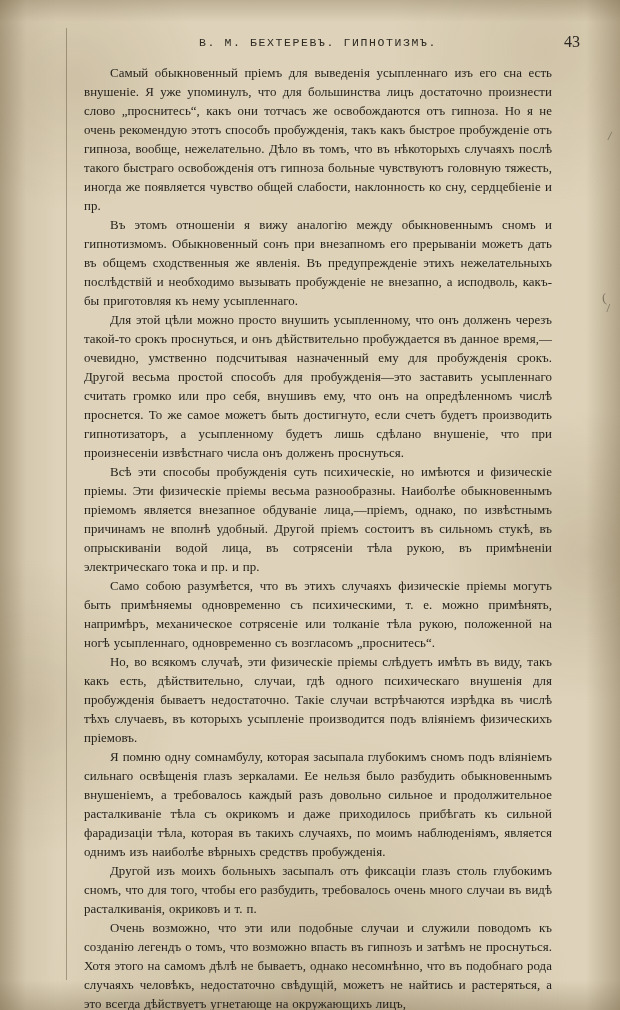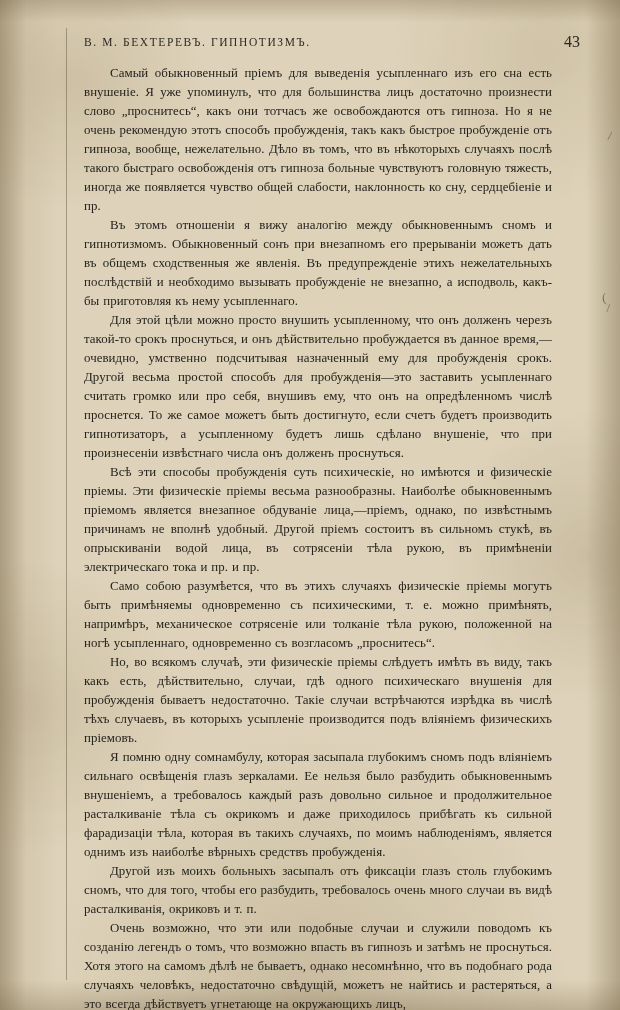--- a/index.html
+++ b/index.html
@@ -70,25 +70,25 @@
     width: 468px;
   }
 
   
   .header-line {
     position: relative;
     height: 22px;
     margin-bottom: 6px;
   }
   .running-head {
-    text-align: left;
+    text-align: center;
     font-size: 11.5px;
     letter-spacing: 1.6px;
     color: #2e2a23;
-    font-family: Liberation Serif, serif;
+    font-family: Liberation Mono, monospace;
     white-space: nowrap;
   }
   .page-number {
     position: absolute;
     right: -28px;
     top: -3px;
     font-size: 16px;
     color: #2b2721;
     font-family: "Liberation Serif", serif;
   }

